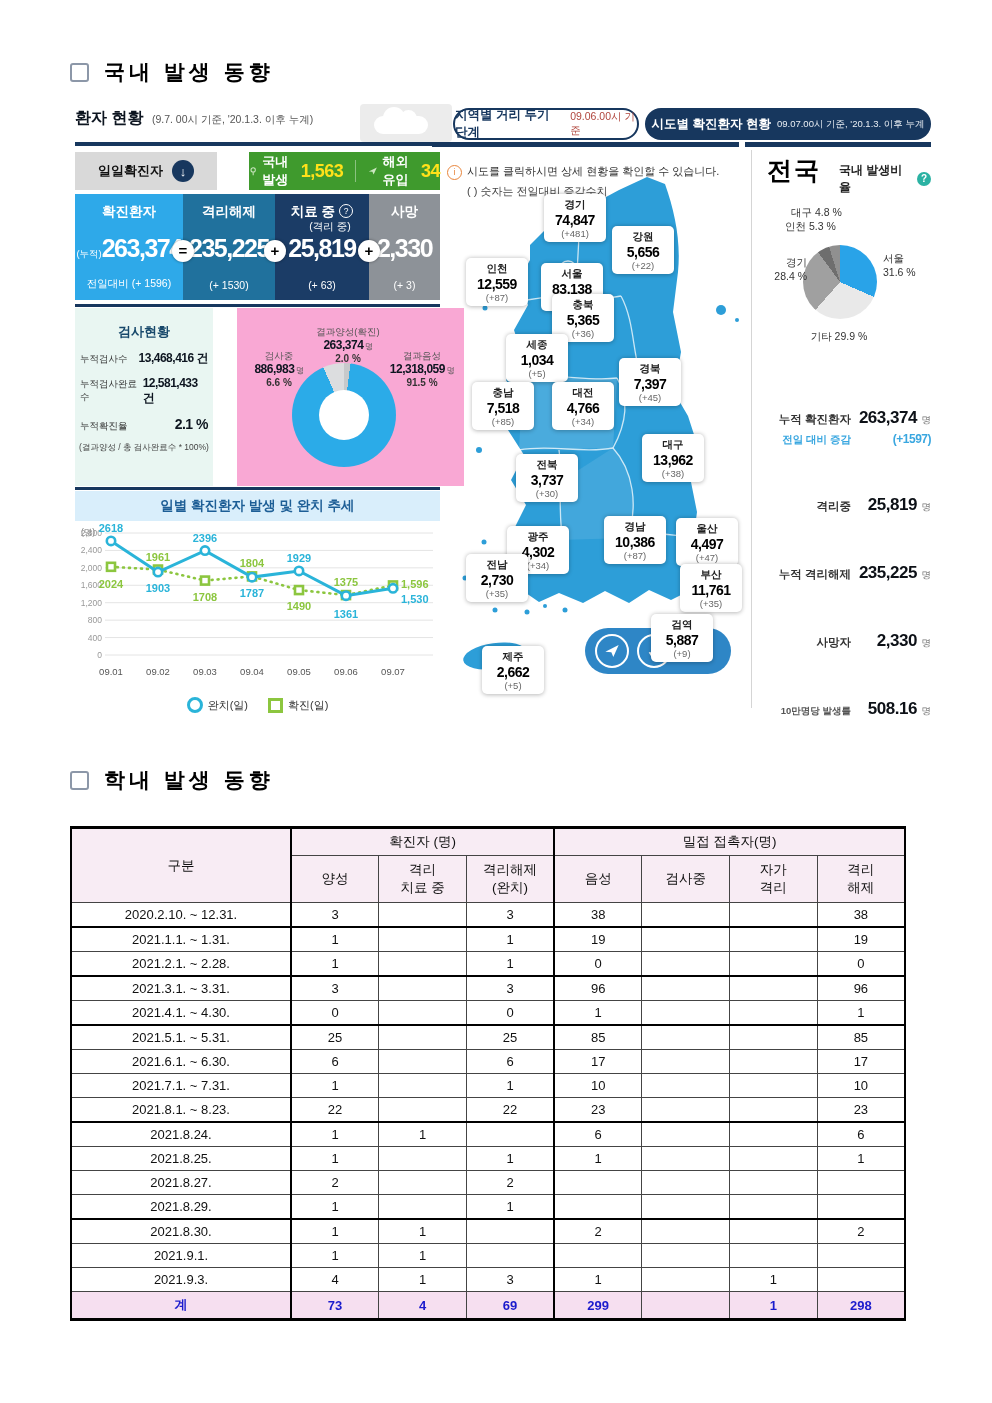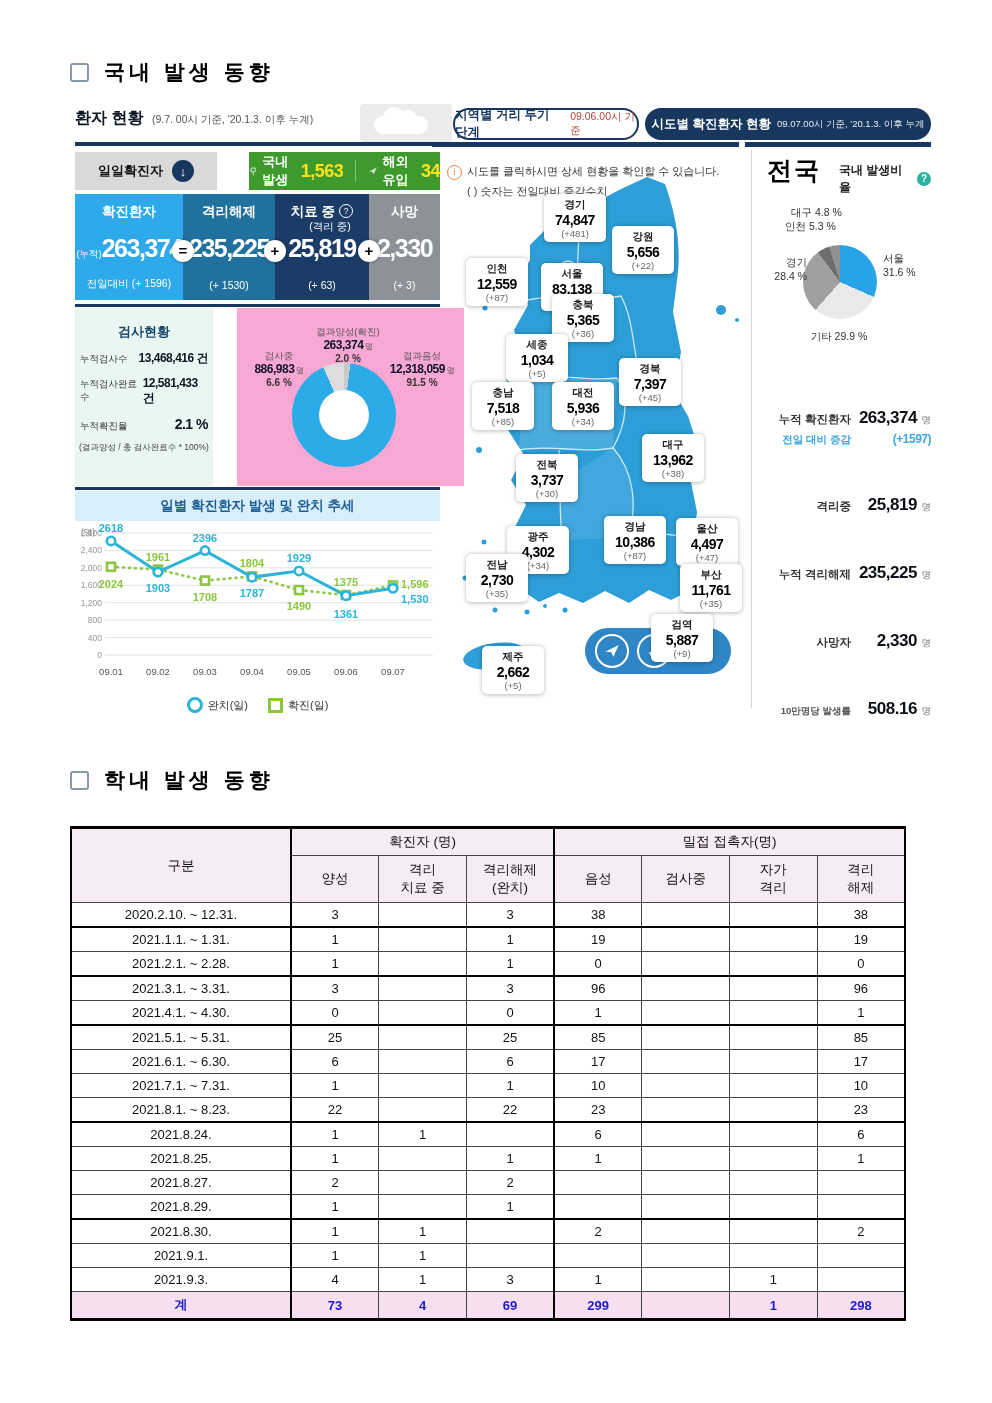--- a/index.html
+++ b/index.html
@@ -427,21 +427,21 @@
             <div class="rv">7,397</div>
             <div class="rd">(+45)</div>
           </div>
           <div class="rcard" style="left: 68px; top: 256px;">
             <div class="rn">충남</div>
             <div class="rv">7,518</div>
             <div class="rd">(+85)</div>
           </div>
           <div class="rcard" style="left: 148px; top: 256px;">
             <div class="rn">대전</div>
-            <div class="rv">5,936</div>
+            <div class="rv">4,766</div>
             <div class="rd">(+34)</div>
           </div>
           <div class="rcard" style="left: 238px; top: 308px;">
             <div class="rn">대구</div>
             <div class="rv">13,962</div>
             <div class="rd">(+38)</div>
           </div>
           <div class="rcard" style="left: 112px; top: 328px; text-align: center;">
             <div class="rn">전북</div>
             <div class="rv">3,737</div>

